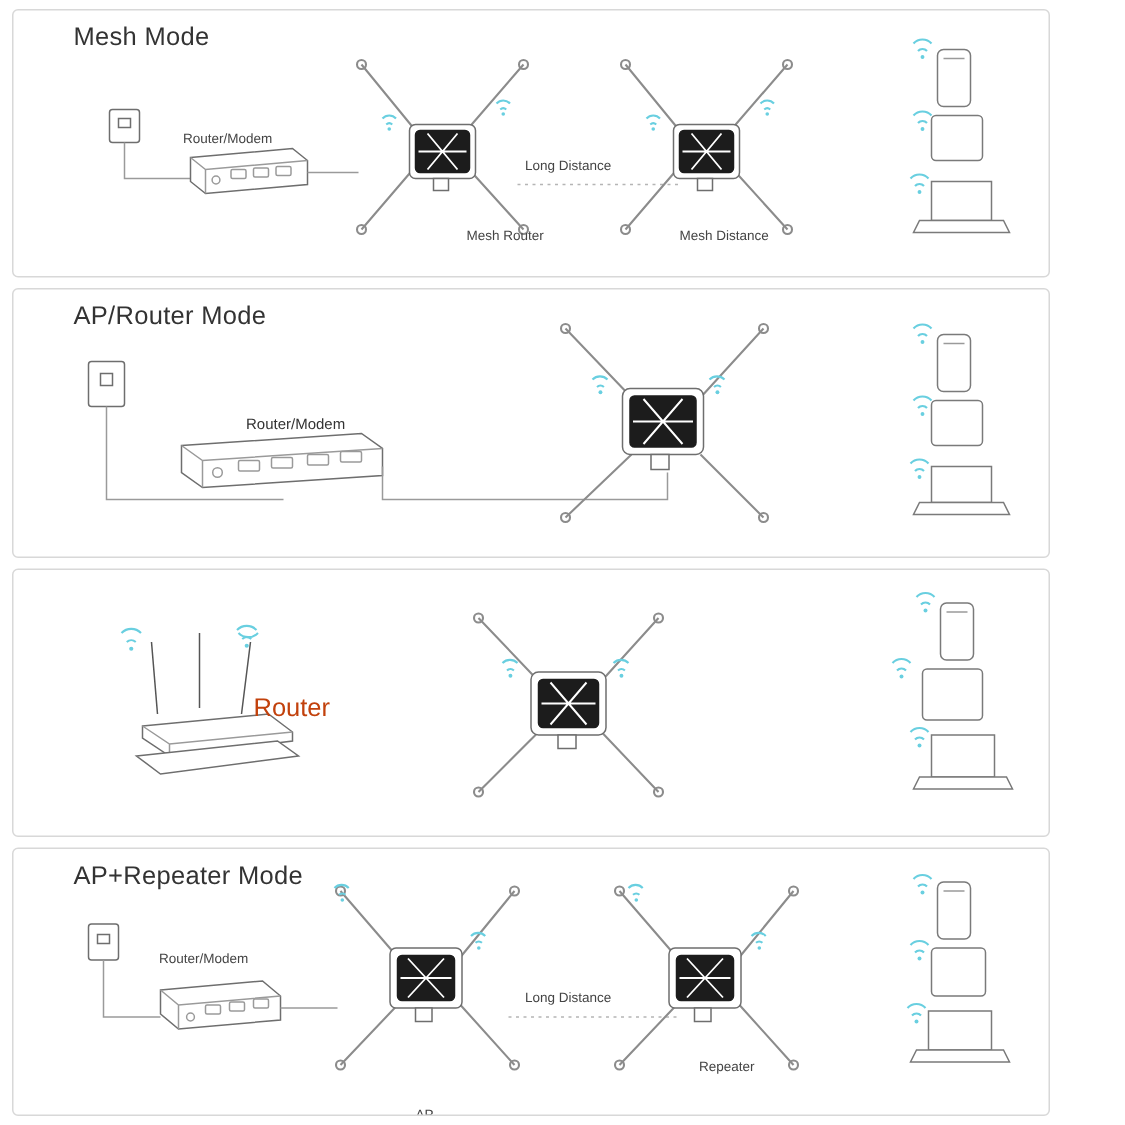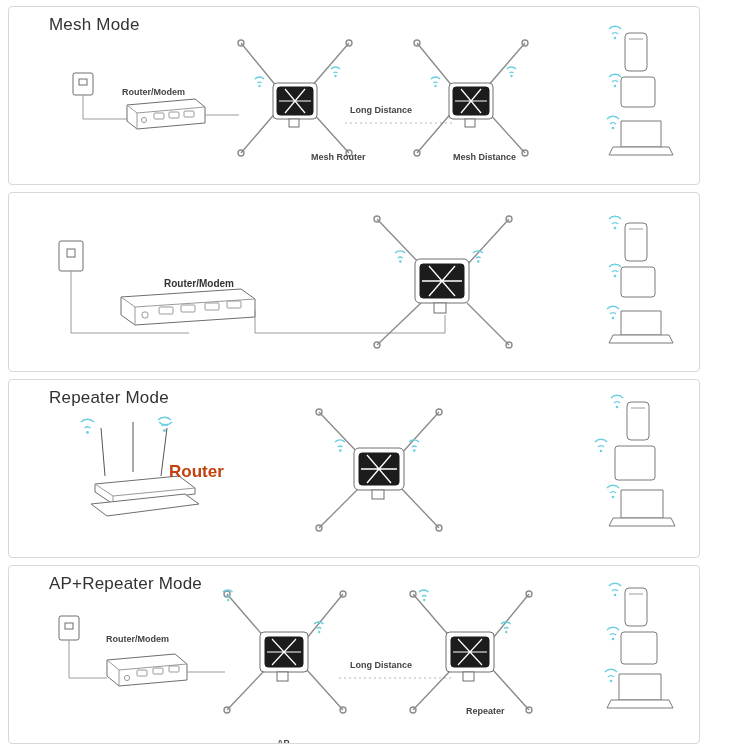--- a/index.html
+++ b/index.html
@@ -18,21 +18,21 @@
     background:#fff;
     flex:1 1 0;
     overflow:hidden;
   }
   .panel-title{
     position:absolute;left:40px;top:8px;
     font-size:17px;color:#333;font-weight:400;
     letter-spacing:.2px;
   }
   .stage{position:absolute;inset:0;}
-  .lbl{position:absolute;font-size:9px;color:#444;white-space:nowrap;font-weight:bold;}
+  .lbl{position:absolute;font-size:9px;color:#444;white-space:nowrap;}
   .lbl.big{font-size:17px;color:#c2410c;}
   .lbl.mid{font-size:10px;color:#333;}
   svg{position:absolute;left:0;top:0;width:750px;height:180px;overflow:visible;}
   .ln{stroke:#9a9a9a;stroke-width:1;fill:none;}
   .ln-dark{stroke:#555;stroke-width:1;fill:none;}
   .ant{stroke:#8c8c8c;stroke-width:1.4;fill:none;}
   .dev-body{fill:#fff;stroke:#6e6e6e;stroke-width:1;}
   .dev-dark{fill:#1c1c1c;stroke:#1c1c1c;}
   .dotted{stroke:#b5b5b5;stroke-width:1;stroke-dasharray:2 3;fill:none;}
   .wifi{fill:none;stroke:#69cfe0;stroke-width:1.4;}
@@ -138,20 +138,21 @@
         </g>
       </svg>
       <div class="lbl" style="left:113px;top:80px;">Router/Modem</div>
       <div class="lbl" style="left:257px;top:145px;padding-left:45px;">Mesh Router</div>
       <div class="lbl" style="left:444px;top:145px;">Mesh Distance</div>
       <div class="lbl" style="left:341px;top:98px;">Long Distance</div>
     </div>
   </div>
 
   <div class="panel">
+    <div class="panel-title">AP/Router Mode</div>
     <div class="stage">
       <svg viewBox="0 0 750 180">
         <g>
           <rect x="50" y="48" width="24" height="30" rx="2" class="dev-body"></rect>
           <rect x="58" y="56" width="8" height="8" class="dev-body"></rect>
           <path class="ln" d="M62 78 L62 140 L180 140"></path>
         </g>
         <g>
           <path class="dev-body" d="M112 104 L232 96 L246 106 L246 124 L126 132 L112 122 Z"></path>
           <path class="ln" d="M112 104 L126 114 L246 106 M126 114 L126 132"></path>
@@ -208,21 +209,20 @@
             <path class="scrn" d="M612 118 L652 118 L652 142 L612 142 Z"></path>
             <path class="scrn" d="M604 142 L660 142 L664 150 L600 150 Z"></path>
           </g>
         </g>
       </svg>
       <div class="lbl mid" style="left:155px;top:85px;">Router/Modem</div>
     </div>
   </div>
 
   <div class="panel">
-    <div class="panel-title">Repeater Mode</div>
     <div class="stage">
       <svg viewBox="0 0 750 180">
 
         <g>
           <path class="ln-dark" d="M96 96 L92 48 M124 92 L124 42 M152 96 L158 48"></path>
           <path class="dev-body" d="M86 104 L170 96 L186 108 L186 114 L104 124 L86 112 Z"></path>
           <path class="ln" d="M86 104 L104 116 L186 108 M104 116 L104 124"></path>
           <path class="dev-body" d="M82 124 L176 114 L190 124 L98 136 Z"></path>
           <g class="wifi">
             <path d="M72 42 a9 9 0 0 1 13 0"></path>

